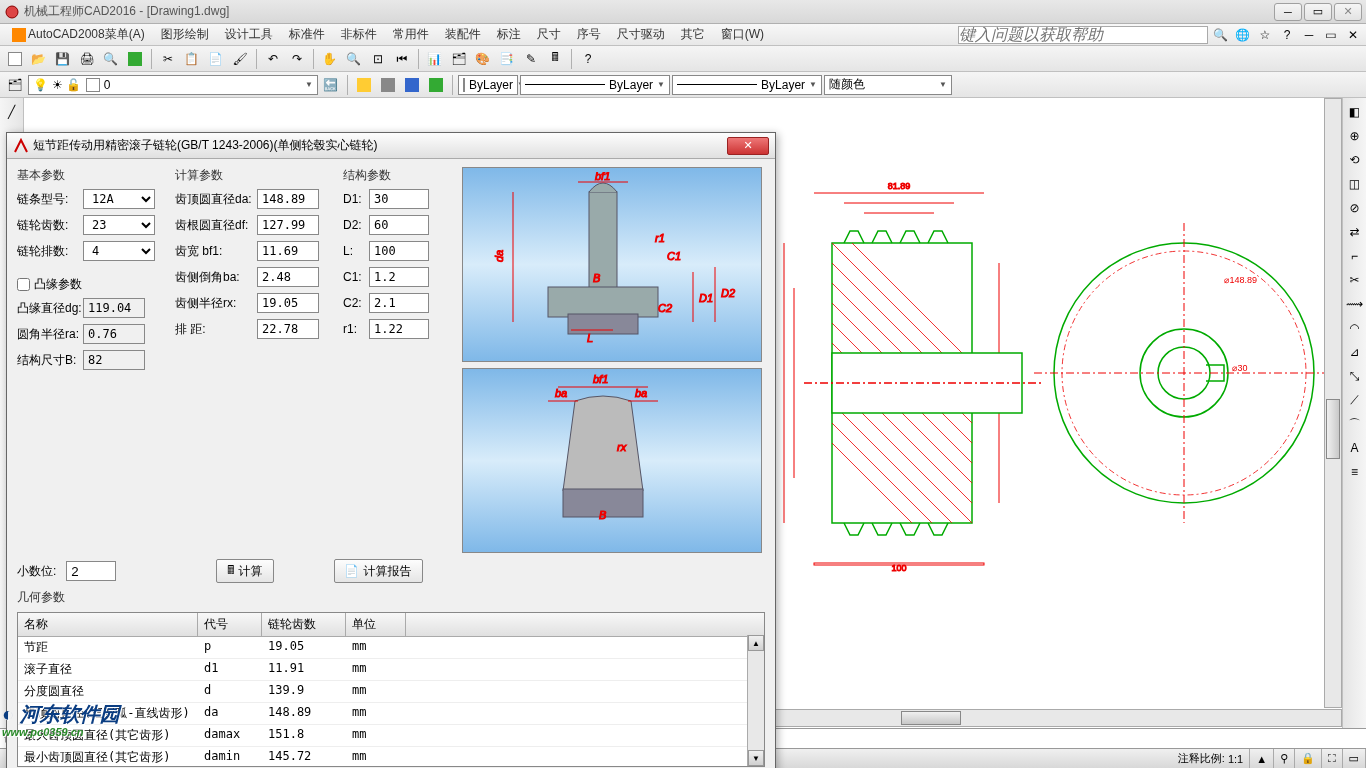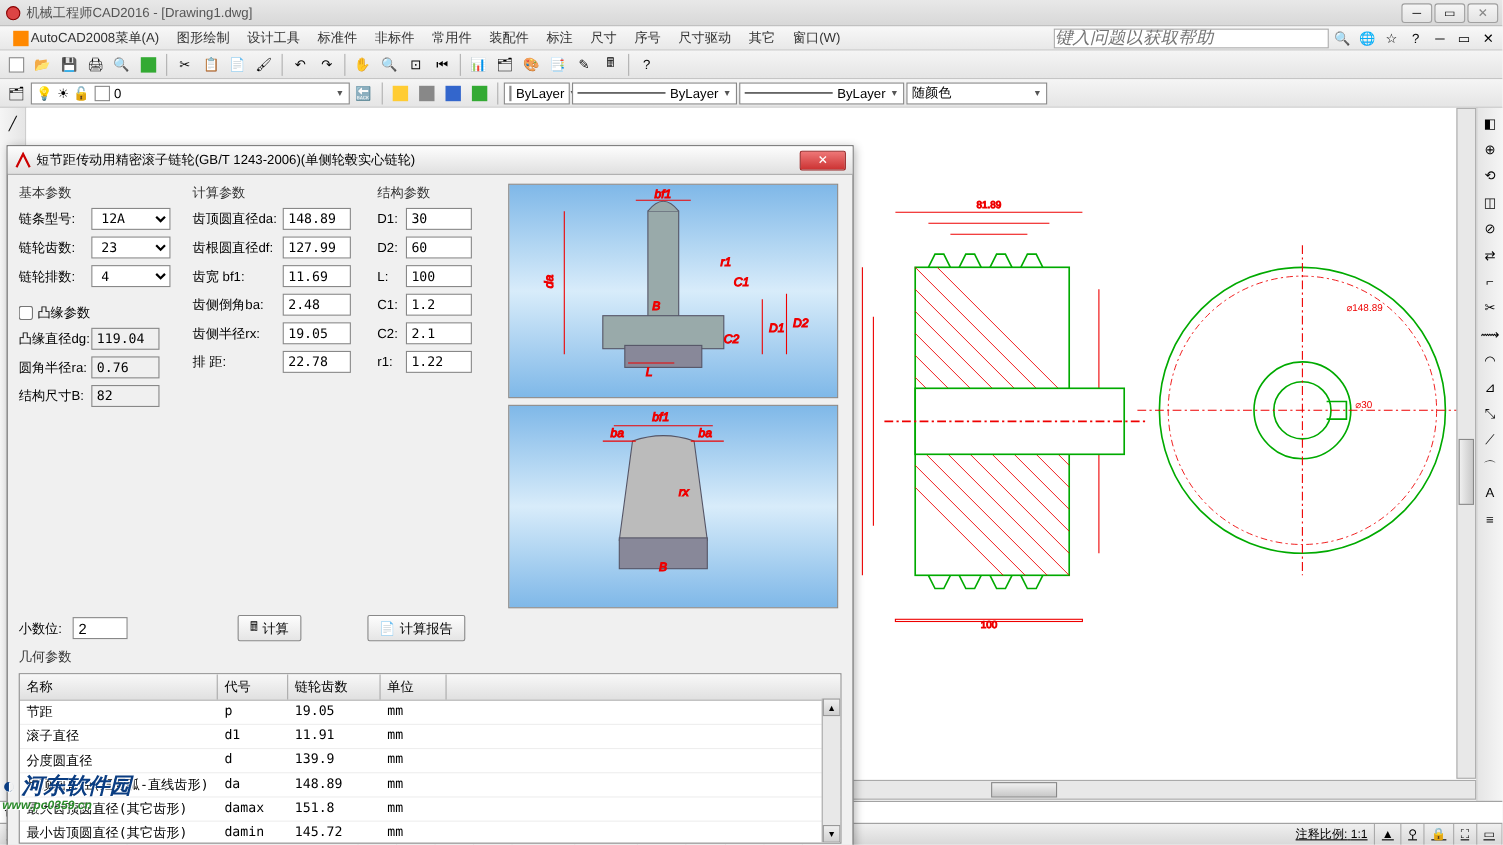--- a/index.html
+++ b/index.html
@@ -54,21 +54,21 @@
 .hscroll { position:absolute; left:200px; right:24px; bottom:41px; height:18px; background:#e8e8e8; border:1px solid #aaa; display:flex; align-items:center; }
 .hscroll .thumb { height:14px; background:linear-gradient(#f0f0f0,#c8c8c8); border:1px solid #888; flex:0 0 60px; margin-left:700px; }
 .vscroll { position:absolute; right:24px; top:98px; bottom:60px; width:18px; background:#e8e8e8; border:1px solid #aaa; }
 .vscroll .thumb { width:14px; height:60px; background:linear-gradient(90deg,#f0f0f0,#c8c8c8); border:1px solid #888; margin-top:300px; margin-left:1px;}
 
 
 .cmdline { position:absolute; left:0; right:0; bottom:20px; height:20px; background:#fff; border-top:1px solid #999; display:flex; align-items:center; padding:0 4px; font-family:"SimSun",monospace; font-size:12px; }
 
 
 .statusbar { position:absolute; left:0; right:0; bottom:0; height:20px; background:linear-gradient(#f0f0f0,#d8d8d8); border-top:1px solid #999; display:flex; align-items:center; font-size:11px; }
-.statusbar .cell { padding:0 6px; border-right:1px solid #aaa; height:100%; display:flex; align-items:center; cursor:pointer;text-decoration:underline;}
+.statusbar .cell { padding:0 6px; border-right:1px solid #aaa; height:100%; display:flex; align-items:center; cursor:pointer;}
 .statusbar .fill { flex:1; }
 
 
 .dialog { position:absolute; left:6px; top:132px; width:770px; background:#f0f0f0; border:1px solid #666; box-shadow:2px 2px 8px rgba(0,0,0,0.3); z-index:100; }
 .dlg-title { height:26px; background:linear-gradient(#fdfdfd,#e0e0e0); border-bottom:1px solid #aaa; display:flex; align-items:center; padding:0 6px; font-size:12px; }
 .dlg-title .icon { width:16px; height:16px; margin-right:4px; }
 .dlg-close { margin-left:auto; width:42px; height:18px; background:linear-gradient(#e77,#c33); border:1px solid #922; border-radius:2px; display:flex; align-items:center; justify-content:center; color:#fff; font-size:11px; cursor:pointer;}
 .dlg-body { padding:8px 10px 10px; display:flex; flex-direction:column; gap:6px; }
 
 .param-row { display:flex; gap:8px; }

